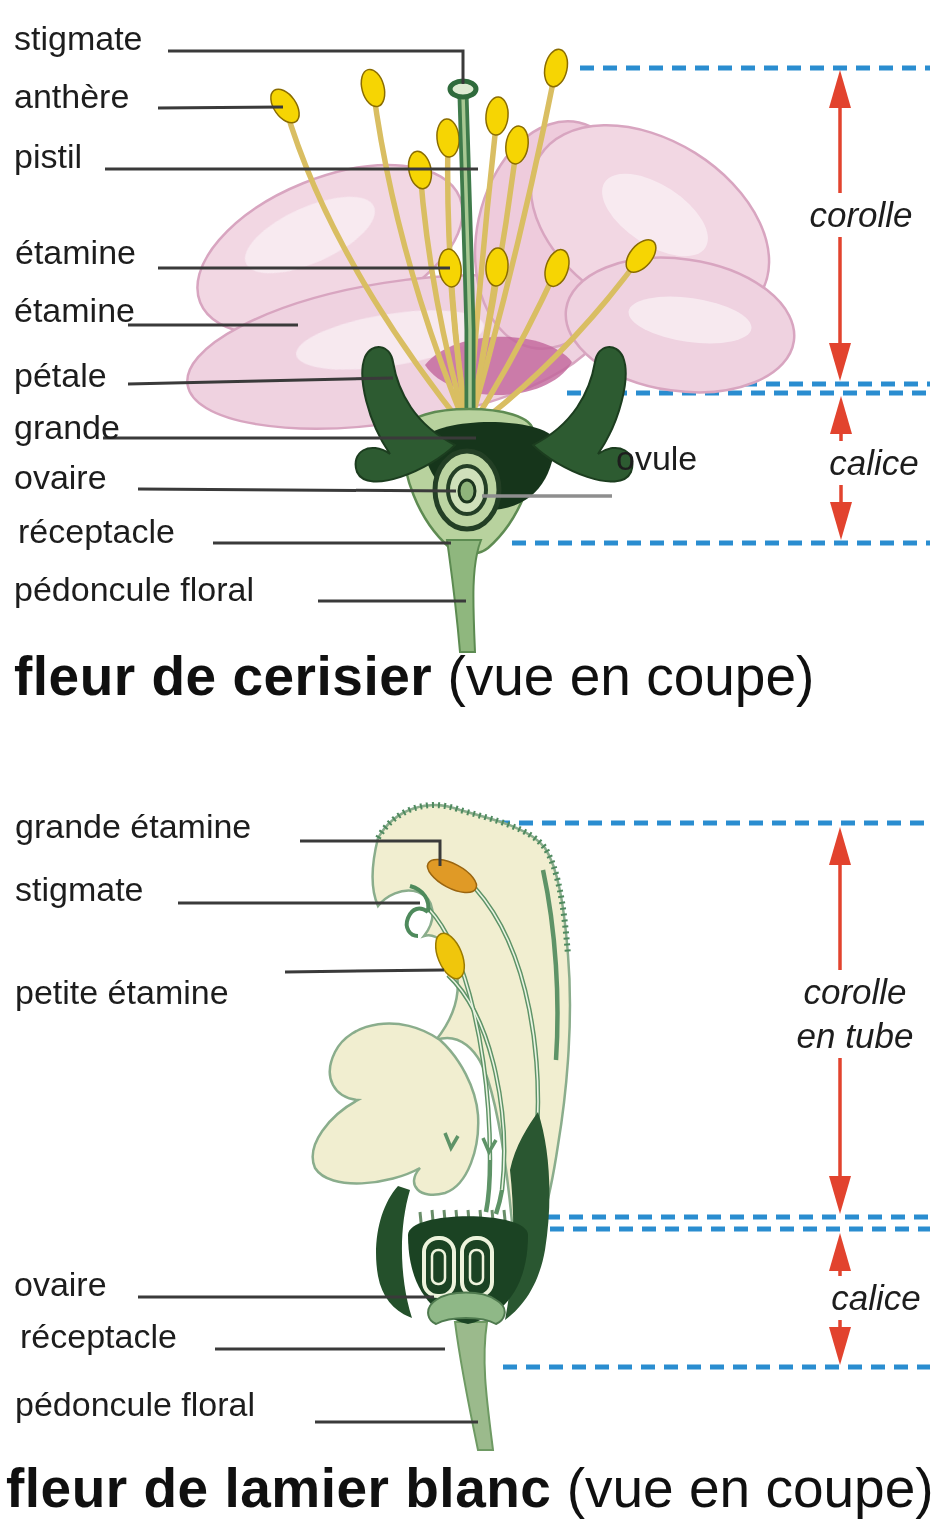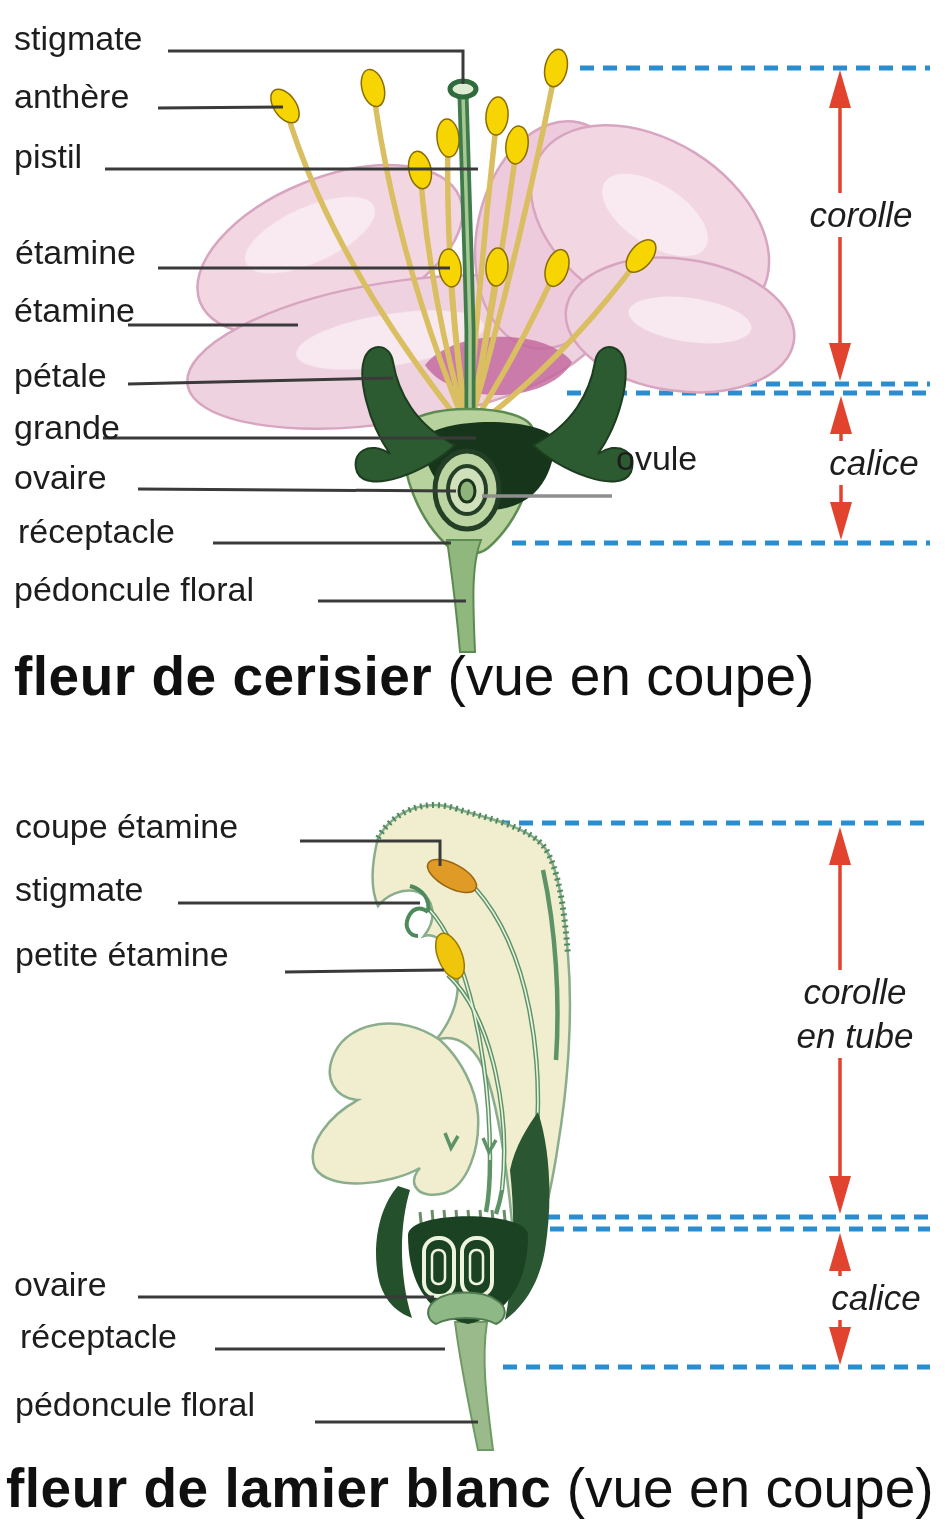--- a/index.html
+++ b/index.html
@@ -221,23 +221,23 @@
   <div class="lbl" style="left:616px;top:438px">ovule</div>
 
   <div class="range-label" style="left:790px;top:193px;width:136px">corolle</div>
   <div class="range-label" style="left:812px;top:441px;width:118px">calice</div>
 
   <div class="caption" style="left:14px;top:652px">
     <span class="b">fleur de cerisier</span>
     <span class="n">(vue en coupe)</span>
   </div>
 
-  <div class="lbl" style="left:15px;top:806px">coupe étamine</div>
+  <div class="lbl" style="left:15px;top:806px">grande étamine</div>
   <div class="lbl" style="left:15px;top:869px">stigmate</div>
-  <div class="lbl" style="left:15px;top:934px">petite étamine</div>
+  <div class="lbl" style="left:15px;top:972px">petite étamine</div>
   <div class="lbl" style="left:14px;top:1264px">ovaire</div>
   <div class="lbl" style="left:20px;top:1316px">réceptacle</div>
   <div class="lbl" style="left:15px;top:1384px">pédoncule floral</div>
 
   <div class="range-label" style="left:776px;top:970px;width:152px">
     <div>corolle</div>
     <div>en tube</div>
   </div>
   <div class="range-label" style="left:814px;top:1276px;width:118px">calice</div>
 

